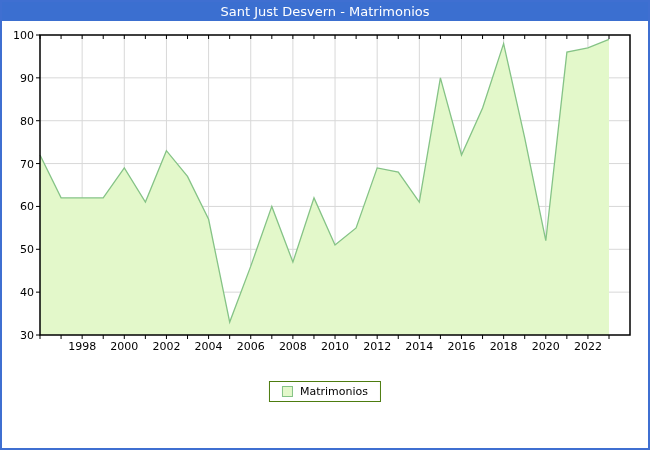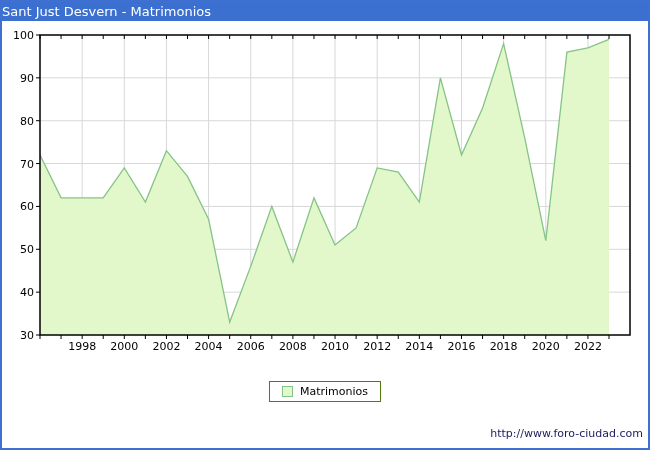--- a/index.html
+++ b/index.html
@@ -1,19 +1,19 @@
 <!DOCTYPE html>
 <html><head>
 <meta charset="utf-8">
 <style>
   html,body{margin:0;padding:0;background:#fff;}
   body{width:650px;height:450px;font-family:"DejaVu Sans",sans-serif;}
   .frame{position:relative;width:646px;height:446px;border:2px solid #3f6fd1;background:#fff;overflow:hidden;}
   .titlebar{position:absolute;top:0;left:0;right:0;height:19px;background:#3b6fd0;color:#fff;
-            display:flex;align-items:center;font-size:13px;}
+            display:flex;align-items:center;justify-content:center;font-size:13px;}
   .watermark{position:absolute;top:346px;left:126px;font-size:40px;letter-spacing:1px;
              color:#d4dcf2;white-space:nowrap;z-index:0;}
   svg.chart{position:absolute;top:0;left:0;z-index:1;}
   .legend{position:absolute;top:379px;left:50%;transform:translateX(-50%);
           display:flex;align-items:center;gap:7px;background:#fff;border:1px solid #4d7c0f;
           padding:3px 12px;font-size:11px;color:#000;z-index:2;}
   .legend .swatch{width:9px;height:9px;display:inline-block;}
   .footer{position:absolute;right:5px;bottom:8px;font-size:11px;z-index:2;}
   .footer a{color:#1b1b5e;text-decoration:none;}
 </style>
@@ -134,16 +134,13 @@
       <text x="501.6296296296296" y="348" text-anchor="middle" font-size="11" fill="#000000">2018</text>
       <text x="543.7777777777777" y="348" text-anchor="middle" font-size="11" fill="#000000">2020</text>
       <text x="585.9259259259259" y="348" text-anchor="middle" font-size="11" fill="#000000">2022</text>
     </svg>
 
   <div class="legend">
     <span class="swatch" style="background: rgb(227, 248, 202); border: 1px solid rgb(133, 195, 134);"></span>
     <span>Matrimonios</span>
   </div>
 
-  <div class="footer">
-    <a href="#">http://www.foro-ciudad.com</a>
-  </div>
 </div>
 
 </body></html>

